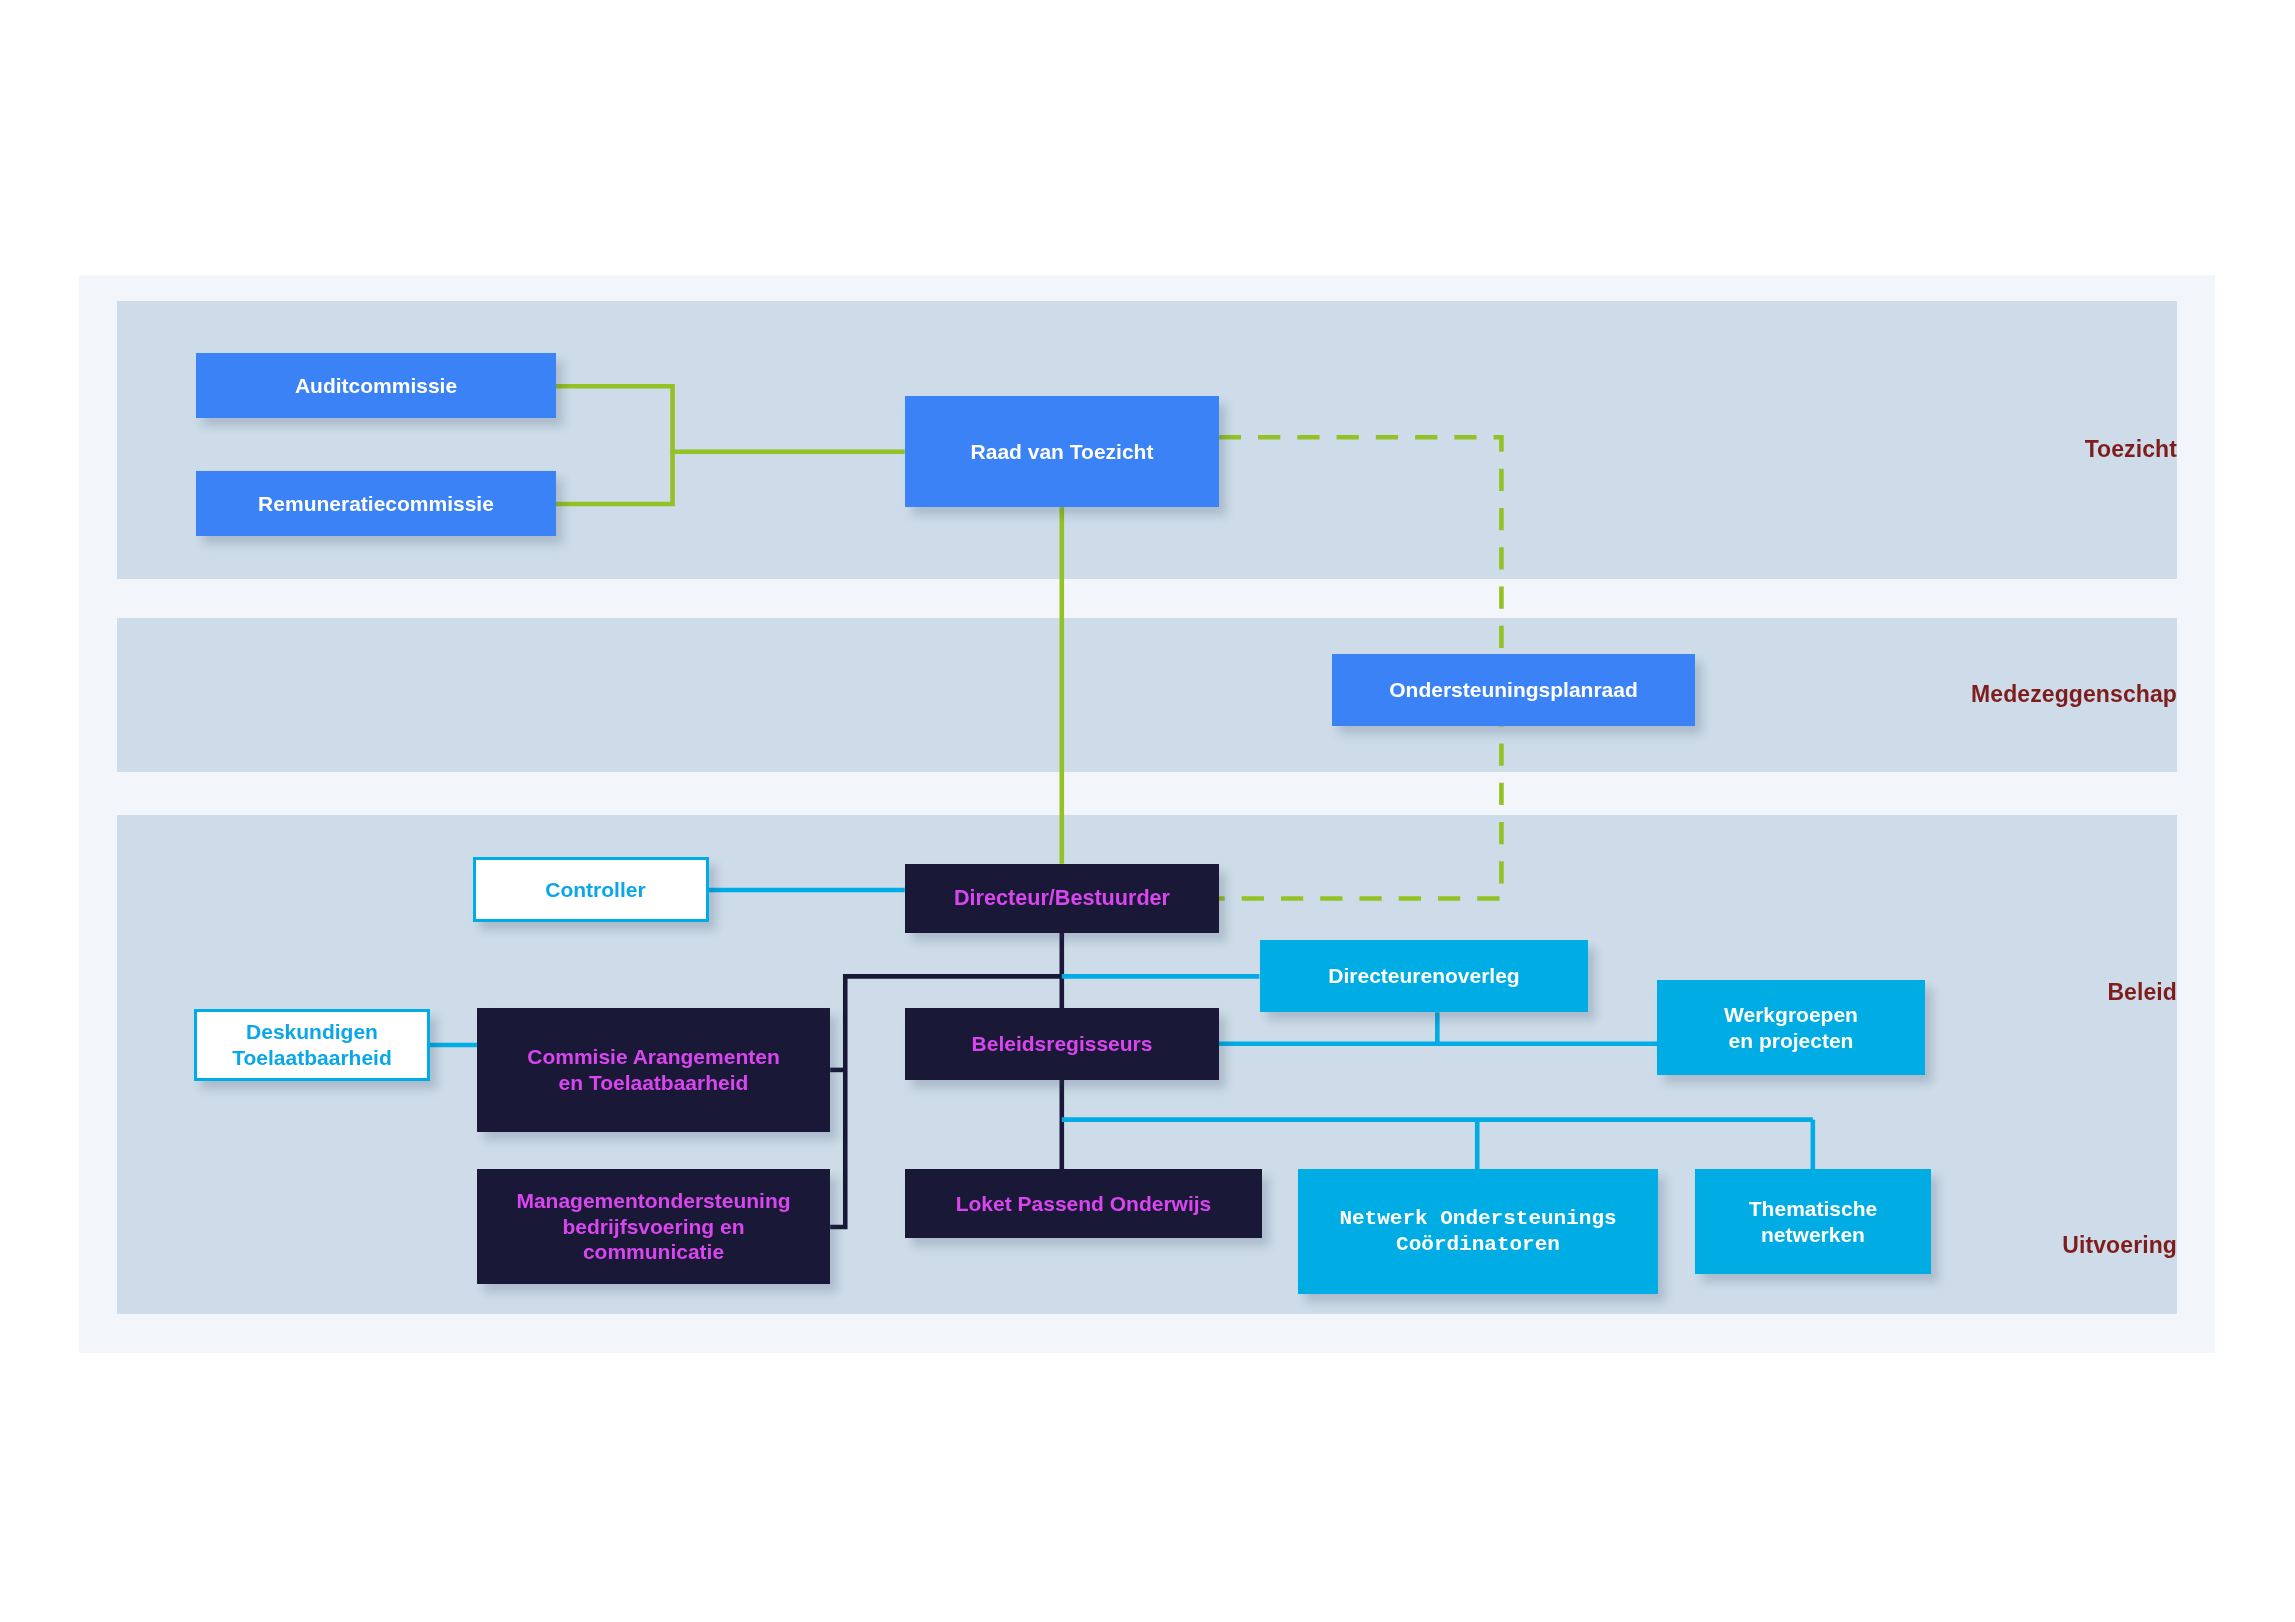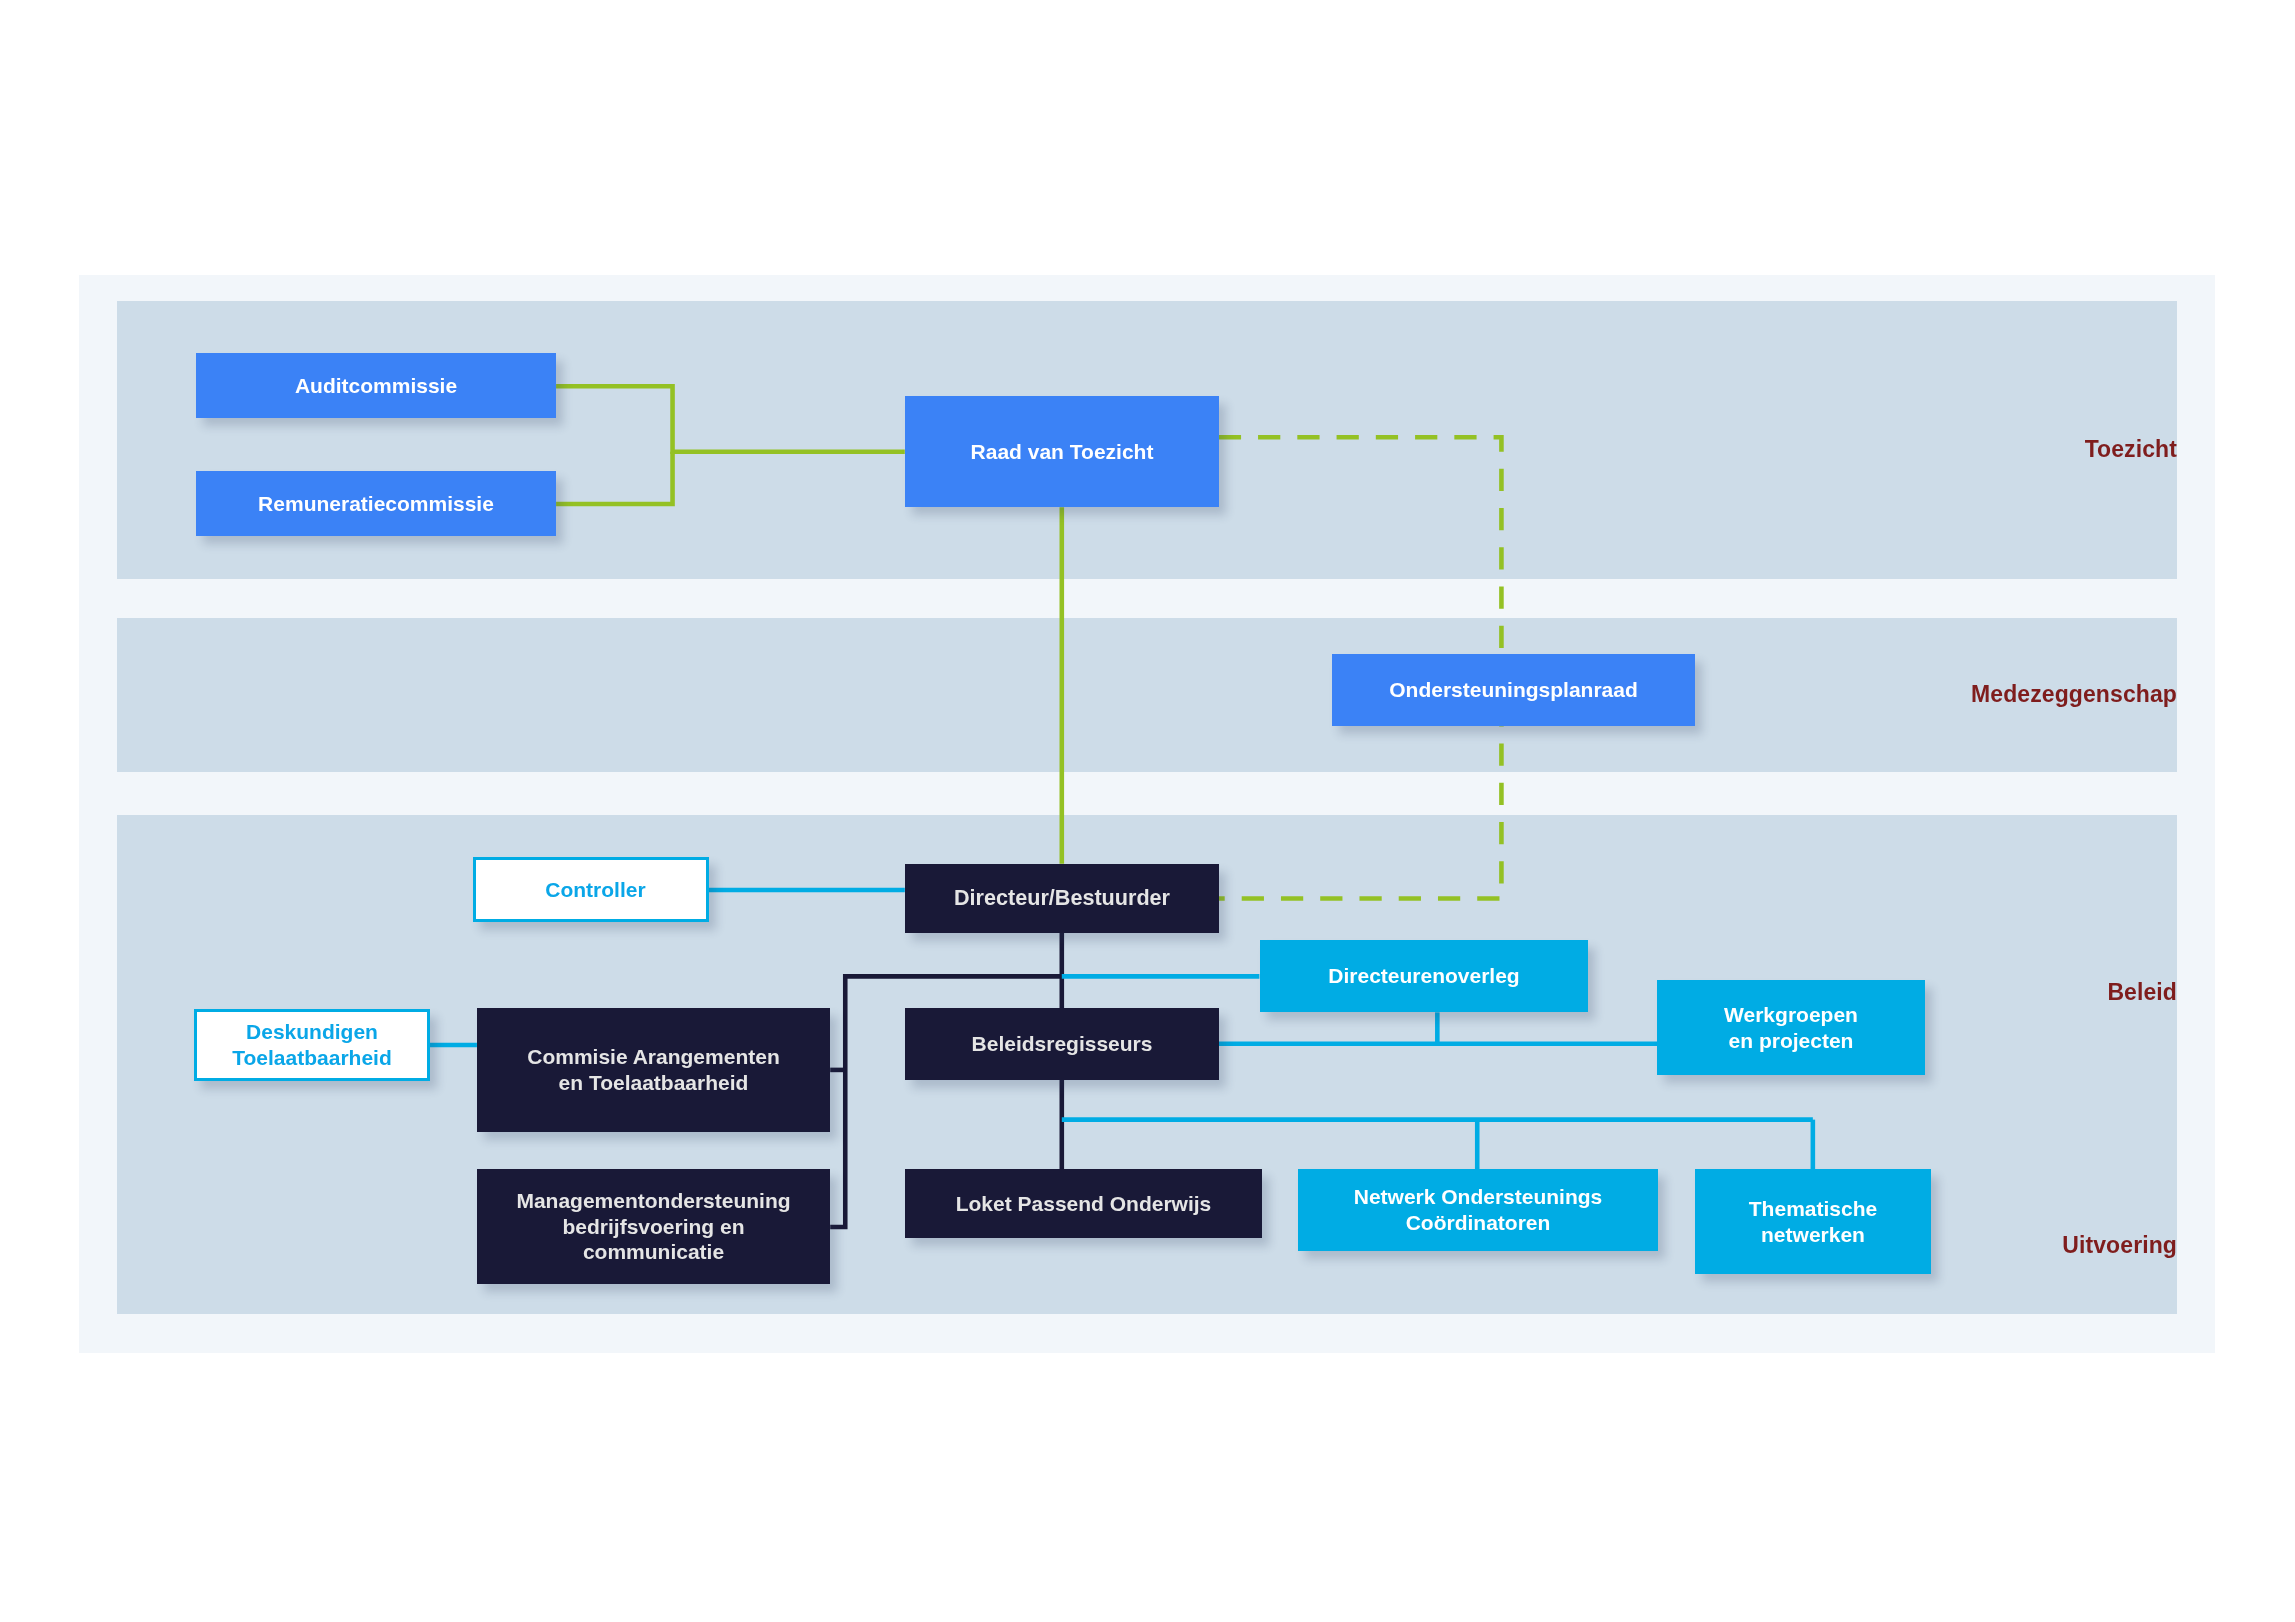--- a/index.html
+++ b/index.html
@@ -76,21 +76,21 @@
     line-height: 1.22;
     padding: 3.9px 9.2px;
     box-shadow: 6.5px 7.9px 9.2px rgba(40, 55, 90, 0.20);
   }
   .node.green {
     background: #3b82f6;
     color: #ffffff;
   }
   .node.navy {
     background: #191937;
-    color: #e5e5e5;
+    color: #d946ef;
   }
   .node.cyan {
     background: #00ace4;
     color: #ffffff;
   }
   .node.outline {
     background: #ffffff;
     color: #0aa6e8;
     border: 3.9px solid #00ace4;
   }
@@ -102,21 +102,21 @@
   .n-opr          { left: 1332px; top: 654px; width: 363px;  height: 72px; font-size: 21px; }
   .n-controller   { left: 473px;  top: 857px; width: 236px;  height: 65px; font-size: 21px; padding-left: 18px; }
   .n-directeur    { left: 905px; top: 864px; width: 314px;  height: 69px; font-size: 21.6px; }
   .n-dovl         { left: 1260px; top: 940px; width: 328px;  height: 72px; font-size: 21px; }
   .n-werkgroep    { left: 1657px; top: 980px; width: 268px;  height: 95px; font-size: 21px; }
   .n-deskundigen  { left: 194px;  top: 1009px; width: 236px;  height: 72px; font-size: 21px; }
   .n-commissie    { left: 477px;  top: 1008px; width: 353px;  height: 124px; font-size: 21px; }
   .n-manage       { left: 477px;  top: 1169px; width: 353px;  height: 115px; font-size: 21px; }
   .n-beleids      { left: 905px; top: 1008px; width: 314px;  height: 72px; font-size: 21px; }
   .n-loket        { left: 905px; top: 1169px; width: 357px;  height: 69px; font-size: 21px; }
-  .n-nok          { left: 1298px; top: 1169px; width: 360px;  height: 82px; font-size: 21px; }
+  .n-nok          { left: 1298px; top: 1169px; width: 360px;  height: 125px; font-size: 21px; font-family: Liberation Mono, monospace; }
   .n-thema        { left: 1695px; top: 1169px; width: 236px;  height: 105px; font-size: 21px; }
 
   .node span { display: block; }
 </style>
 </head>
 <body>
 
 <div id="stage">
 
   <div class="outer-panel"></div>

